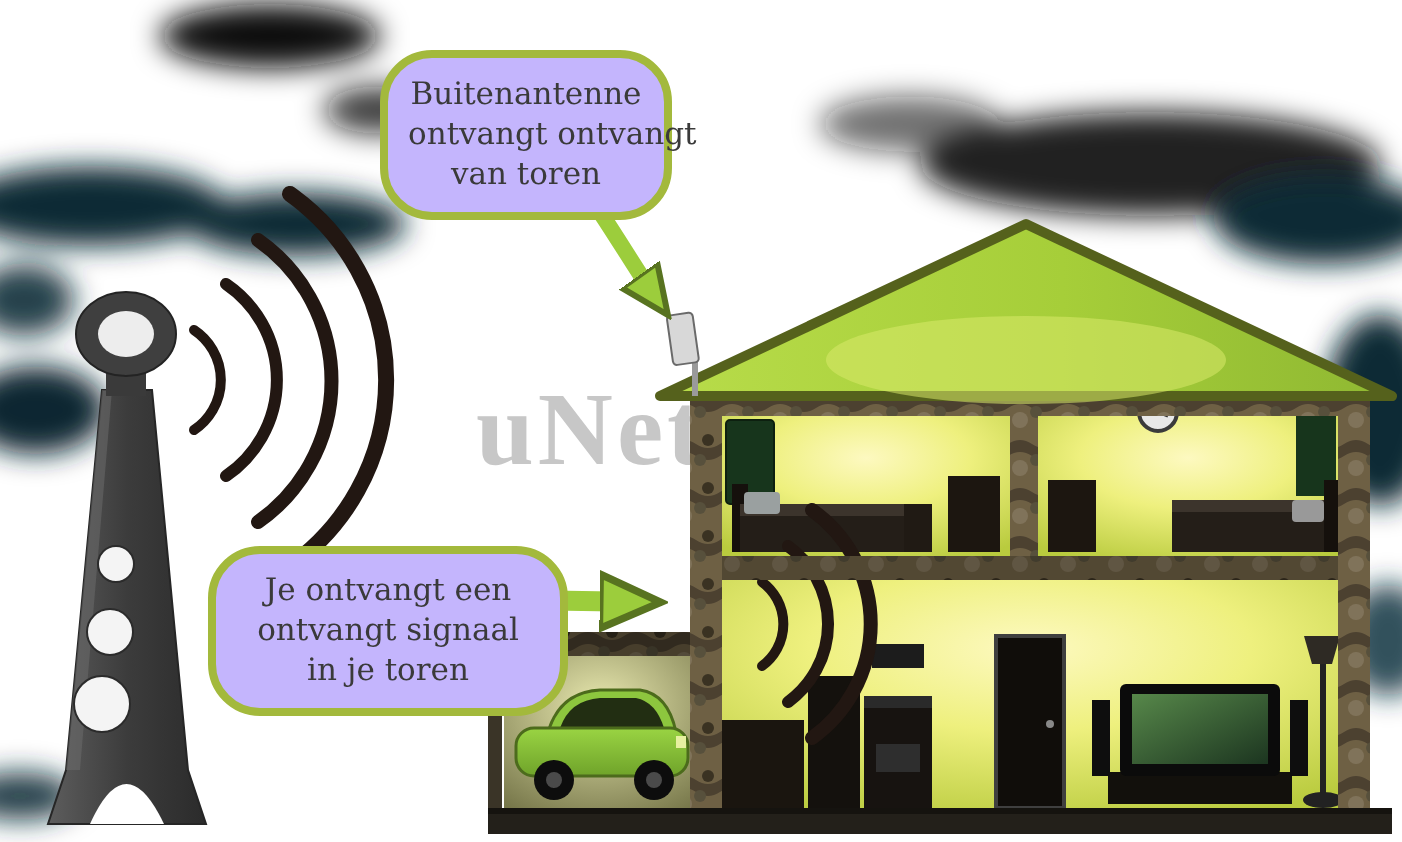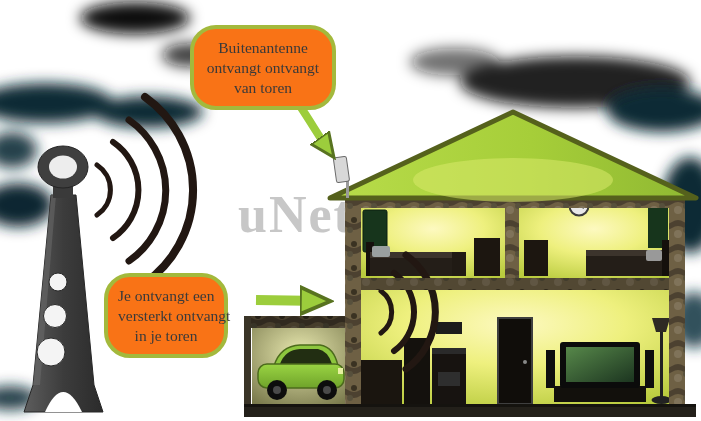--- a/index.html
+++ b/index.html
@@ -1,24 +1,24 @@
 <!DOCTYPE html>
 <html><head>
 <meta charset="utf-8">
 <style>
   html,body{margin:0;padding:0;background:#fff;}
   .stage{position:relative;width:701px;height:421px;background:#ffffff;overflow:hidden;
          font-family:"DejaVu Serif",serif;}
   svg.scene{position:absolute;left:0;top:0;}
-  .bubble{position:absolute;background:#f97316;border:4px solid #a3b93c;border-radius:26px;
+  .bubble{position:absolute;background:#c4b5fd;border:4px solid #a3b93c;border-radius:26px;
           padding:9px 10px;text-align:center;color:#3a3a3a;font-size:15.5px;line-height:1.28;
-          z-index:6;box-sizing:border-box;font-family:Liberation Serif, serif;}
+          z-index:6;box-sizing:border-box;}
   .bubble .ln{white-space:nowrap;}
   #bubble-outdoor{left:190px;top:25px;width:146px;}
-  #bubble-boost{left:104px;top:273px;width:124px;}
+  #bubble-boost{left:104px;top:273px;width:180px;}
 </style>
 </head>
 <body>
 
 <div class="stage">
 
 <svg class="scene" width="701" height="421" viewBox="0 0 701 421">
   <defs>
     <filter id="blur8" x="-50%" y="-50%" width="200%" height="200%">
           <feGaussianBlur stdDeviation="7"></feGaussianBlur>
@@ -187,17 +187,17 @@
 </svg>
 
 <div class="bubble" id="bubble-outdoor">
   <div class="ln">Buitenantenne</div>
   <div class="ln">ontvangt ontvangt</div>
   <div class="ln">van toren</div>
 </div>
 
 <div class="bubble" id="bubble-boost">
   <div class="ln">Je ontvangt een</div>
-  <div class="ln">versterkt ontvangt</div>
+  <div class="ln">ontvangt signaal</div>
   <div class="ln">in je toren</div>
 </div>
 
 </div>
 
 </body></html>

